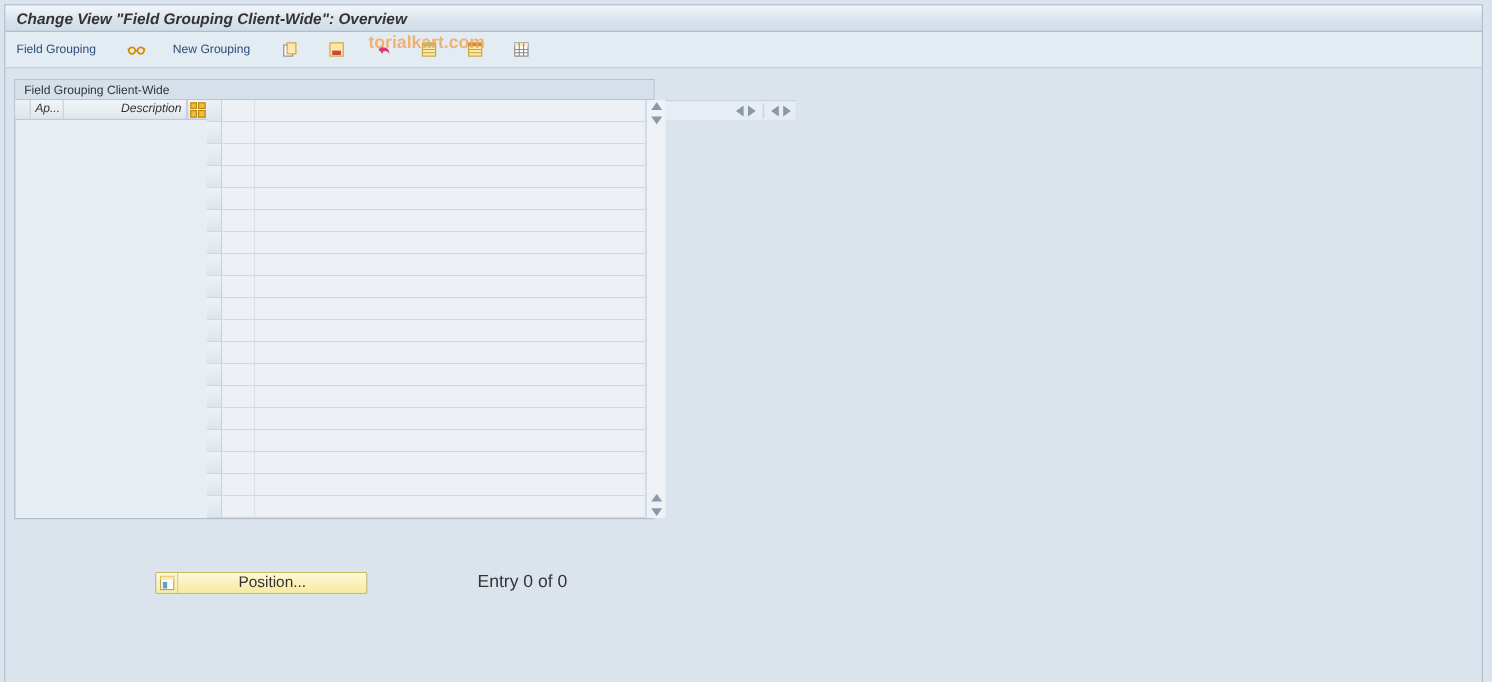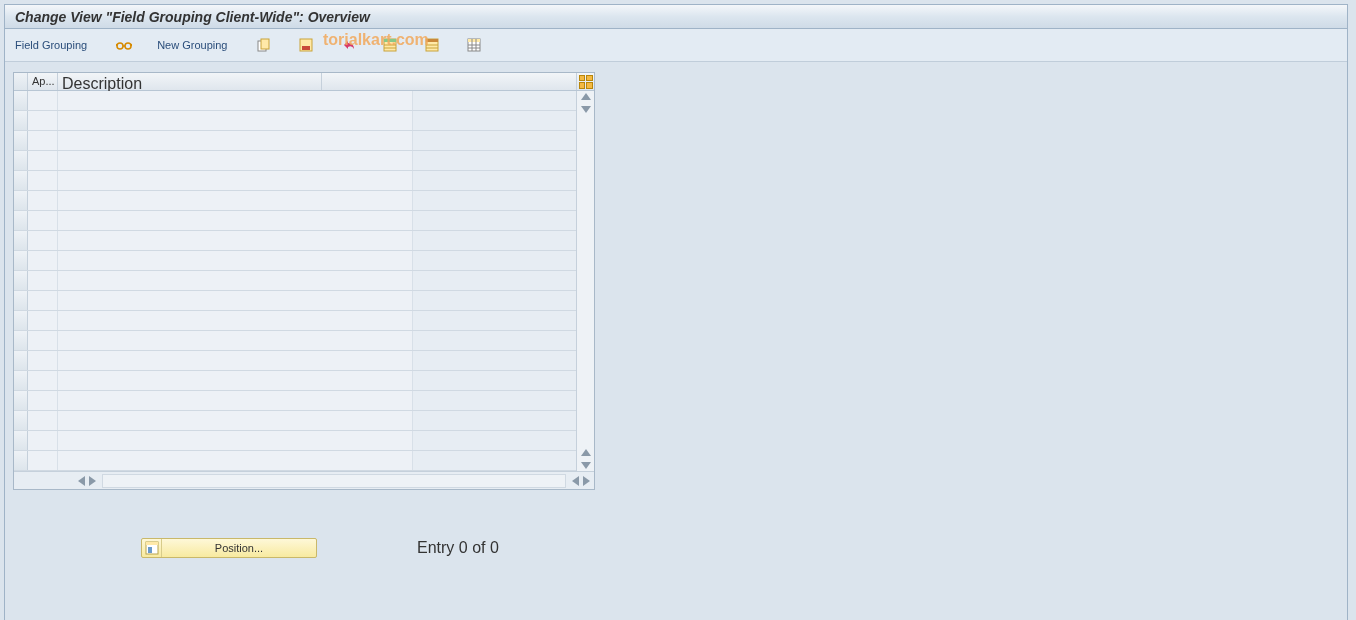--- a/index.html
+++ b/index.html
@@ -47,21 +47,21 @@
     .toolbar-icon {
       width: 18px;
       height: 18px;
       display: flex;
       align-items: center;
       justify-content: center;
       cursor: pointer;
     }
     .watermark {
       position: absolute;
-      left: 318px;
+      left: 330px;
       top: 2px;
       font-size: 16px;
       font-weight: bold;
       color: #f2a95c;
       opacity: 0.85;
       pointer-events: none;
     }
     .content-area {
       background: #dbe4ed;
       padding: 10px 8px;
@@ -75,32 +75,33 @@
     .panel-header {
       background: #d6e0ea;
       border-bottom: 1px solid #b8c6d4;
       padding: 3px 8px;
       font-size: 11px;
       color: #333;
       height: 18px;
     }
     .table-container {
       display: flex;
-      flex-direction: column;
+      flex-direction: row;
       position: relative;
+      font-style: italic;
     }
     .table-header-row {
       display: flex;
       height: 18px;
       background: linear-gradient(to bottom, #f2f5f8, #dfe6ed);
       border-bottom: 1px solid #b8c6d4;
     }
     .col-selector { width: 14px; border-right: 1px solid #c5d0db; background: linear-gradient(to bottom,#eef2f6,#dde5ec);}
     .col-ap { width: 30px; border-right: 1px solid #c5d0db; padding: 2px 4px; font-size: 11px; overflow: hidden; white-space: nowrap;}
-    .col-desc { flex: 1; max-width: 355px; border-right: 1px solid #c5d0db; padding: 2px 4px; font-size: 16px;}
+    .col-desc { flex: 1; max-width: 355px; border-right: 1px solid #c5d0db; padding: 2px 4px; font-size: 11px; margin-left: 48px;}
     .col-spacer { flex: 1; }
     .col-config {
       width: 18px;
       display: flex;
       align-items: center;
       justify-content: center;
       border-left: 1px solid #c5d0db;
     }
     .table-body {
       display: flex;
@@ -174,28 +175,28 @@
     }
     .footer-row {
       margin-top: 48px;
       display: flex;
       align-items: center;
       padding-left: 128px;
       gap: 100px;
     }
     .position-button {
       display: flex;
-      align-items: center;
-      width: 176px;
+      align-items: flex-start;
+      width: 193px;
       height: 20px;
       background: linear-gradient(to bottom, #fef8d8, #f8eaa0);
       border: 1px solid #c9b86a;
       border-radius: 2px;
       cursor: pointer;
-      font-size: 11px;
+      font-size: 14px;
       color: #333;
     }
     .position-button .btn-icon {
       width: 20px;
       height: 100%;
       display: flex;
       align-items: center;
       justify-content: center;
       border-right: 1px solid #d8cc8a;
     }
@@ -271,20 +272,21 @@
           <line x1="1" y1="10" x2="13" y2="10" stroke="#888"></line>
           <line x1="5" y1="1" x2="5" y2="13" stroke="#888"></line>
           <line x1="9" y1="1" x2="9" y2="13" stroke="#888"></line>
         </svg>
     </span>
     <span class="watermark">torialkart.com</span>
   </div>
 
   <div class="content-area">
     <div class="panel">
+      <div class="panel-header">Field Grouping Client-Wide</div>
       <div class="table-container">
         <div class="table-header-row">
           <div class="col-selector"></div>
           <div class="col-ap">Ap...</div>
           <div class="col-desc">Description</div>
           <div class="col-spacer"></div>
           <div class="col-config">
             <div class="cfg-icon-box">
                 <div></div>
                 <div></div>

